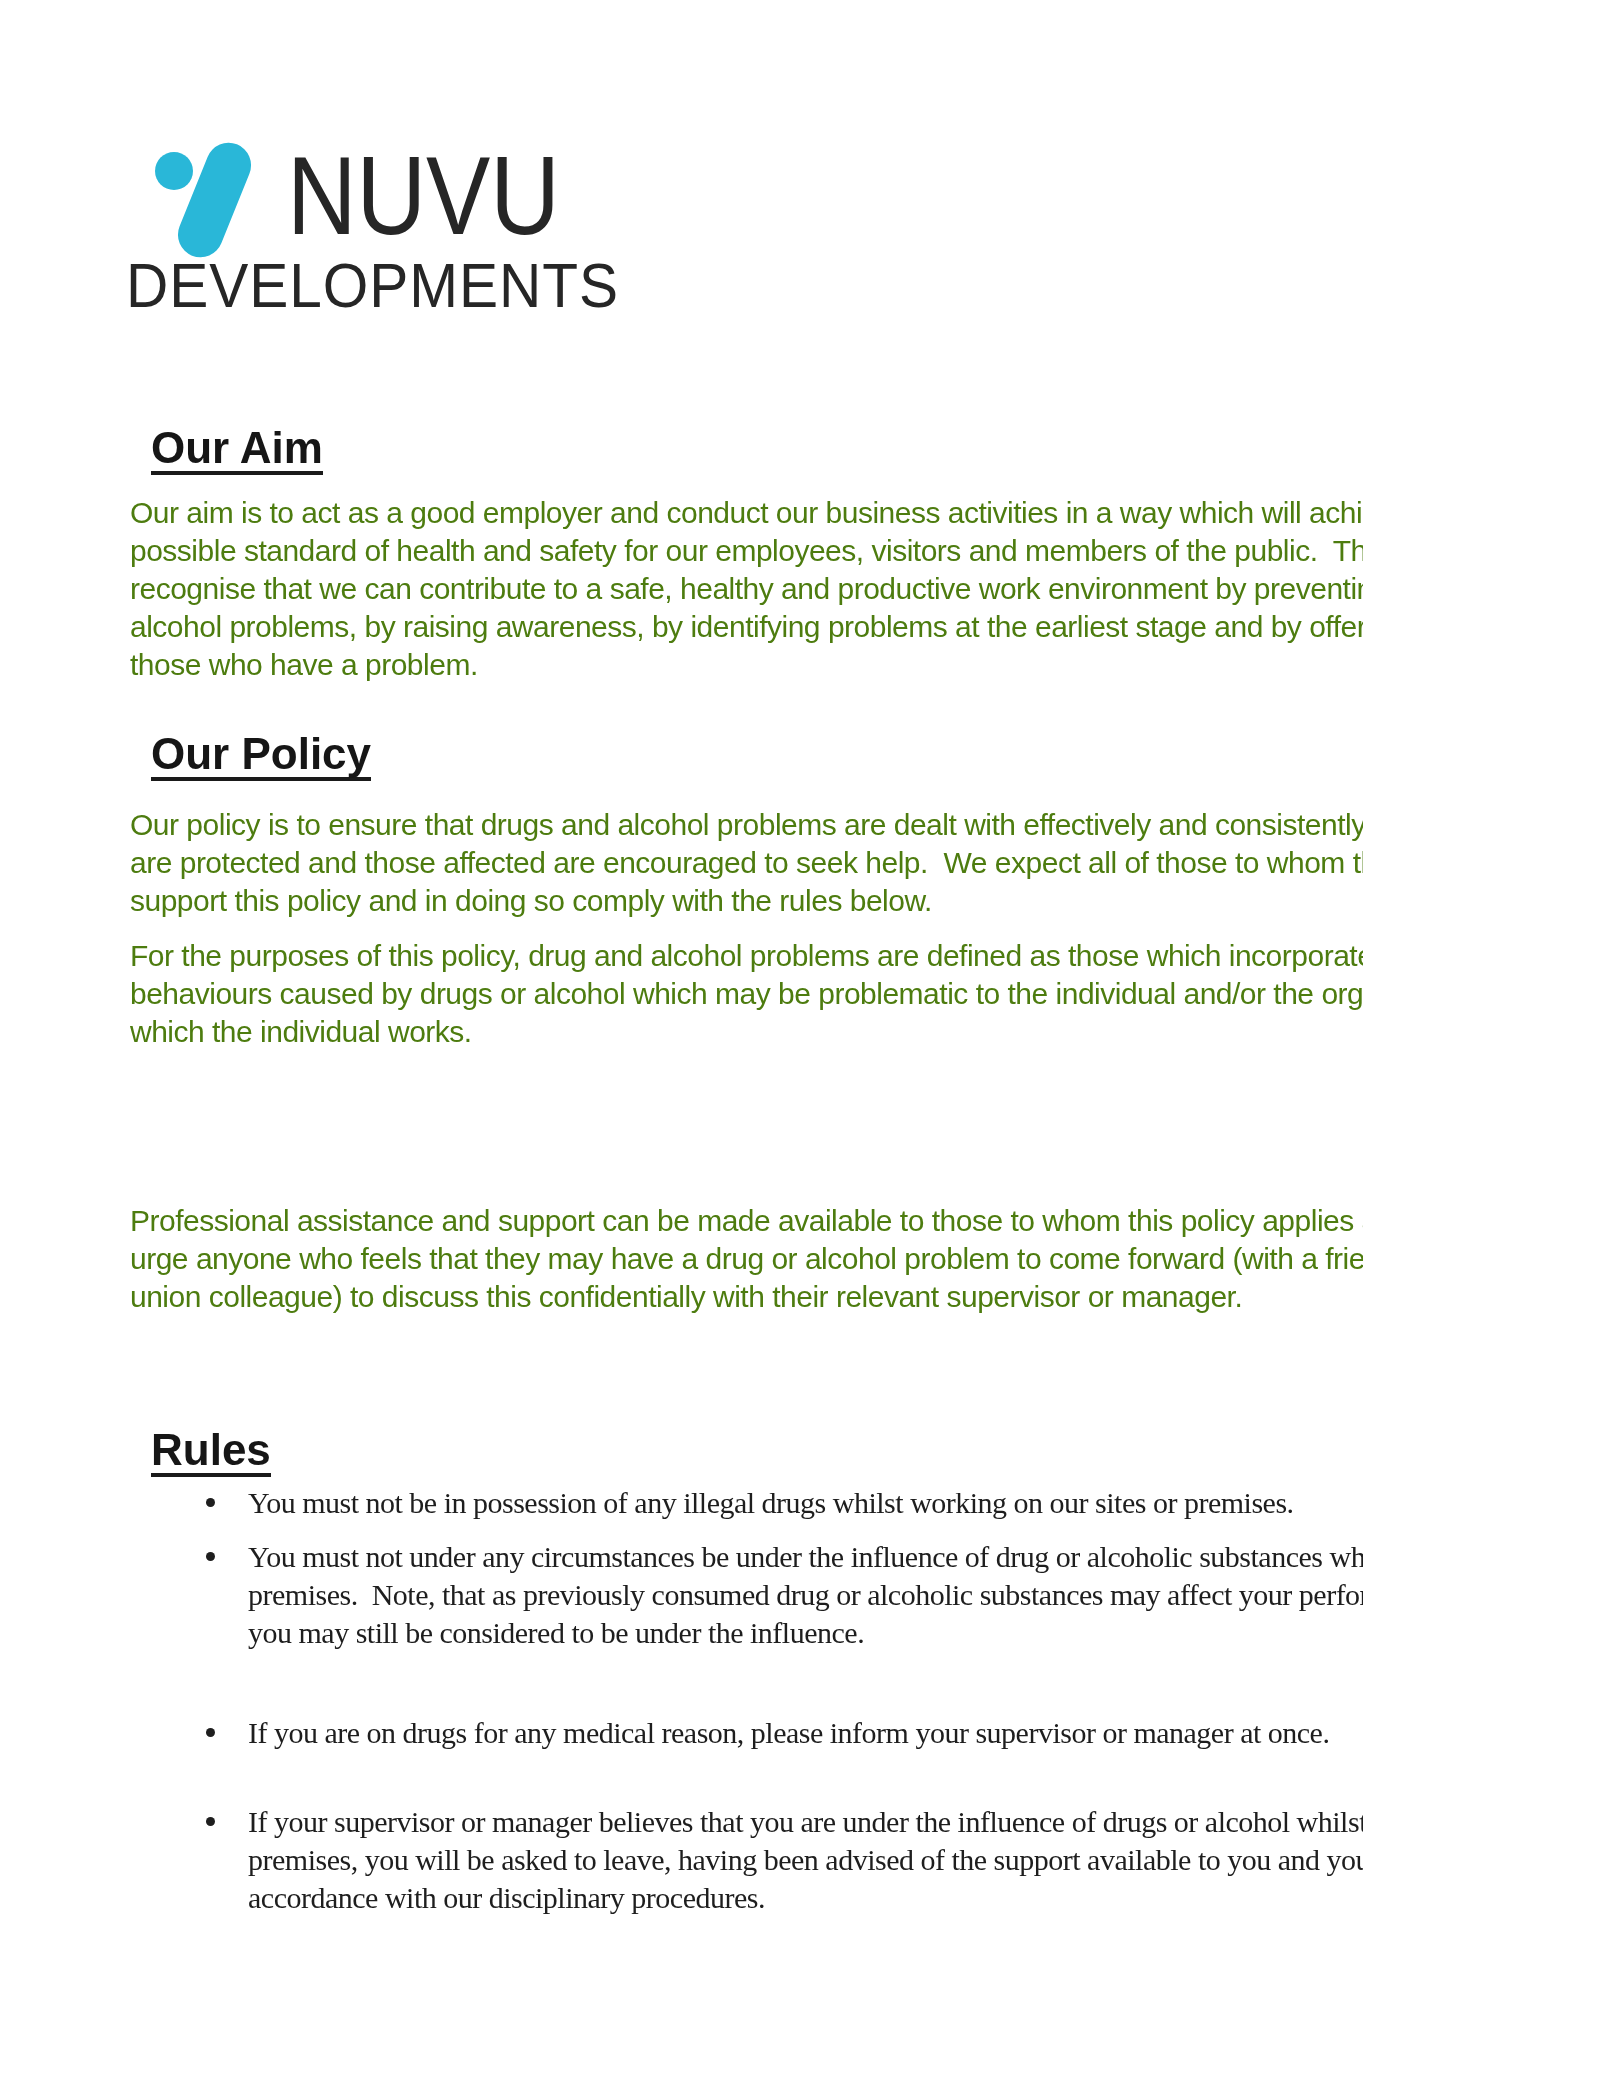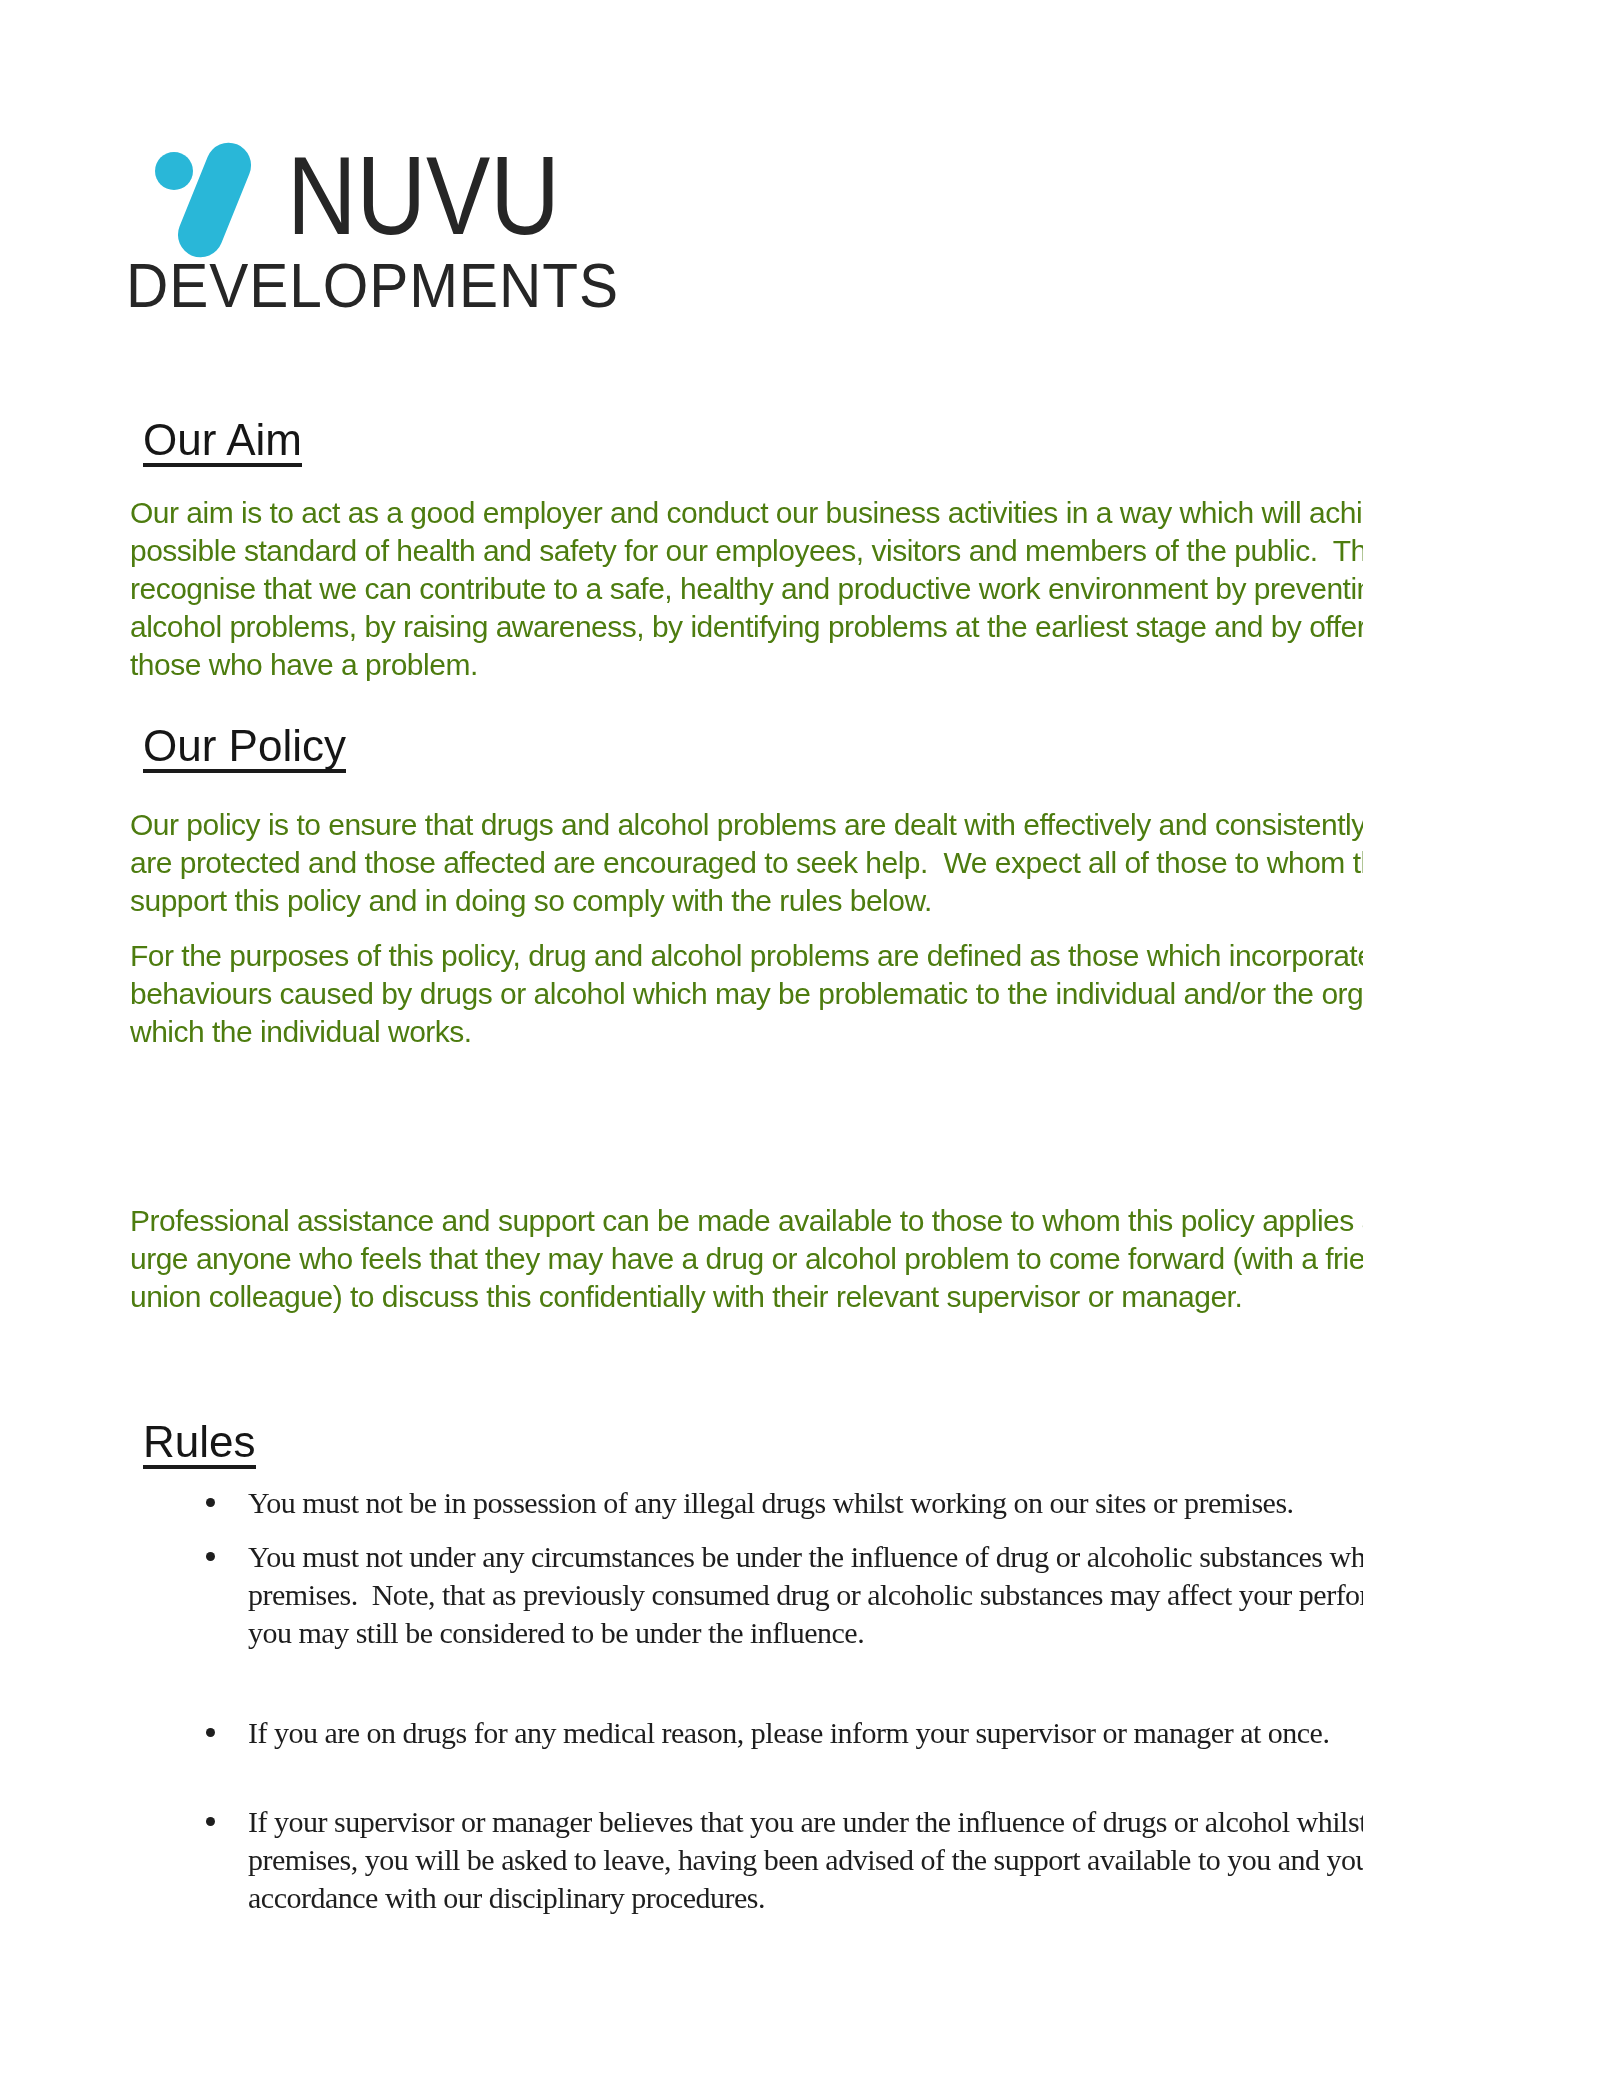--- a/index.html
+++ b/index.html
@@ -33,22 +33,22 @@
   }
   .logo-sub{
     position:absolute;left:126px;top:254px;
     font-size:63px;line-height:1;font-weight:400;
     color:#262626;letter-spacing:1px;
     transform:scaleX(0.93);transform-origin:left top;
     white-space:nowrap;
   }
   
   .hd{
-    position:absolute;left:143px;margin:0;
-    font-size:44px;font-weight:400;line-height:0.82;
+    position:absolute;left:143px;margin:8px;
+    font-size:44px;font-weight:700;line-height:0.82;
     color:#161616;
     border-bottom:4px solid #1a1a1a;
     padding-bottom:5px;
     white-space:nowrap;
   }
   
   .para{
     position:absolute;left:130px;width:1460px;margin:0;
     font-size:30px;line-height:38px;
     letter-spacing:-0.5px;

